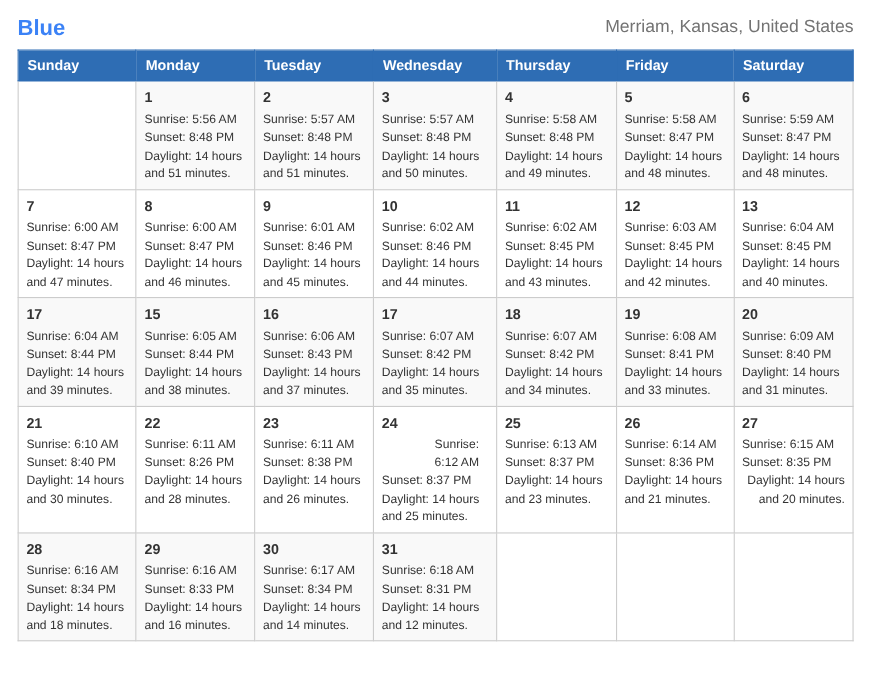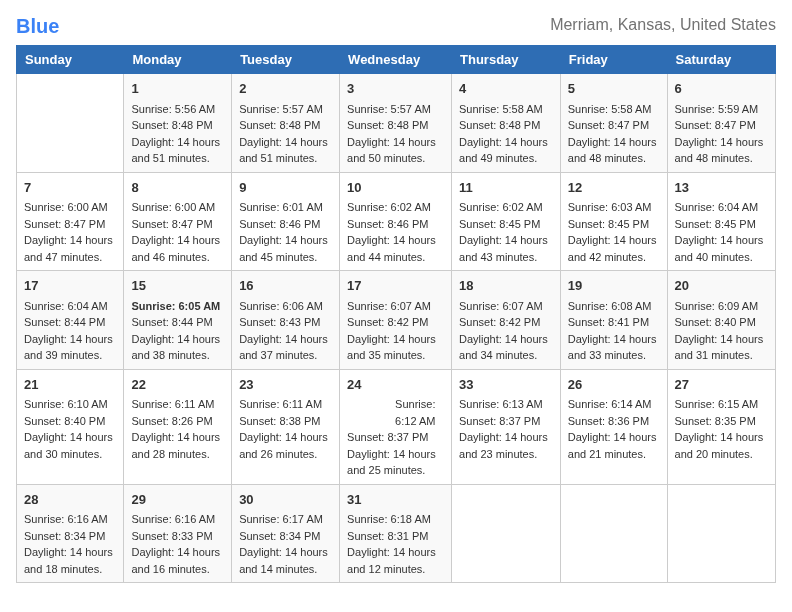--- a/index.html
+++ b/index.html
@@ -192,21 +192,21 @@
       </tr>
       <tr>
         <td>
           <span class="day-num">17</span>
           <span style="display: block;">Sunrise: 6:04 AM</span>
           <span style="display: block;">Sunset: 8:44 PM</span>
           <span style="display: block;">Daylight: 14 hours and 39 minutes.</span>
         </td>
         <td>
           <span class="day-num">15</span>
-          <span style="display: block; font-weight: bold;">Sunrise: 6:05 AM</span>
+          <span style="display: block;">Sunrise: 6:05 AM</span>
           <span style="display: block;">Sunset: 8:44 PM</span>
           <span style="display: block;">Daylight: 14 hours and 38 minutes.</span>
         </td>
         <td>
           <span class="day-num">16</span>
           <span style="display: block;">Sunrise: 6:06 AM</span>
           <span style="display: block;">Sunset: 8:43 PM</span>
           <span style="display: block;">Daylight: 14 hours and 37 minutes.</span>
         </td>
         <td>
@@ -253,36 +253,36 @@
           <span style="display: block;">Sunset: 8:38 PM</span>
           <span style="display: block;">Daylight: 14 hours and 26 minutes.</span>
         </td>
         <td>
           <span class="day-num">24</span>
           <span style="display: block; margin-left: 48px;">Sunrise: 6:12 AM</span>
           <span style="display: block;">Sunset: 8:37 PM</span>
           <span style="display: block;">Daylight: 14 hours and 25 minutes.</span>
         </td>
         <td>
-          <span class="day-num">33</span>
+          <span class="day-num">25</span>
           <span style="display: block;">Sunrise: 6:13 AM</span>
           <span style="display: block;">Sunset: 8:37 PM</span>
           <span style="display: block;">Daylight: 14 hours and 23 minutes.</span>
         </td>
         <td>
           <span class="day-num">26</span>
           <span style="display: block;">Sunrise: 6:14 AM</span>
           <span style="display: block;">Sunset: 8:36 PM</span>
           <span style="display: block;">Daylight: 14 hours and 21 minutes.</span>
         </td>
         <td>
           <span class="day-num">27</span>
           <span style="display: block;">Sunrise: 6:15 AM</span>
           <span style="display: block;">Sunset: 8:35 PM</span>
-          <span style="display: block;">Daylight: 14 hours and 20 minutes.</span>
+          <span style="display: block; text-align: right;">Daylight: 14 hours and 20 minutes.</span>
         </td>
       </tr>
       <tr>
         <td>
           <span class="day-num">28</span>
           <span style="display: block;">Sunrise: 6:16 AM</span>
           <span style="display: block;">Sunset: 8:34 PM</span>
           <span style="display: block;">Daylight: 14 hours and 18 minutes.</span>
         </td>
         <td>

